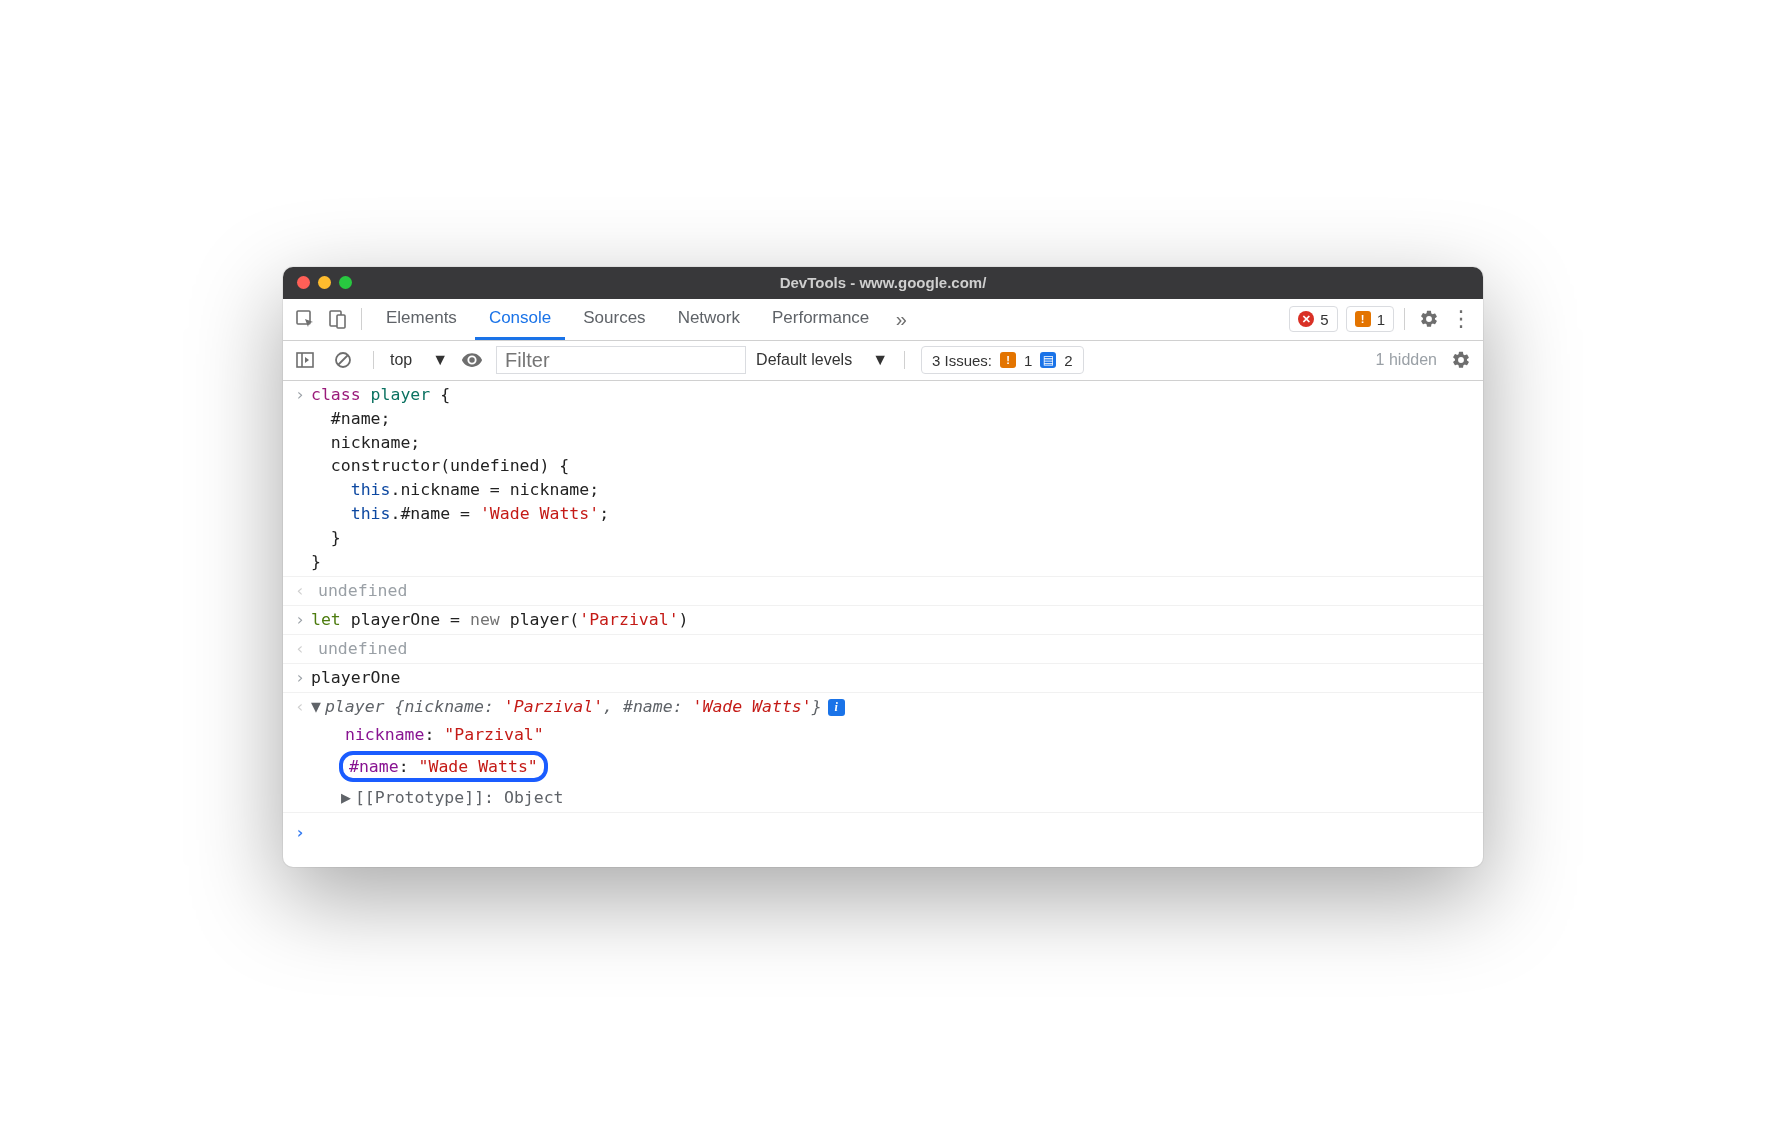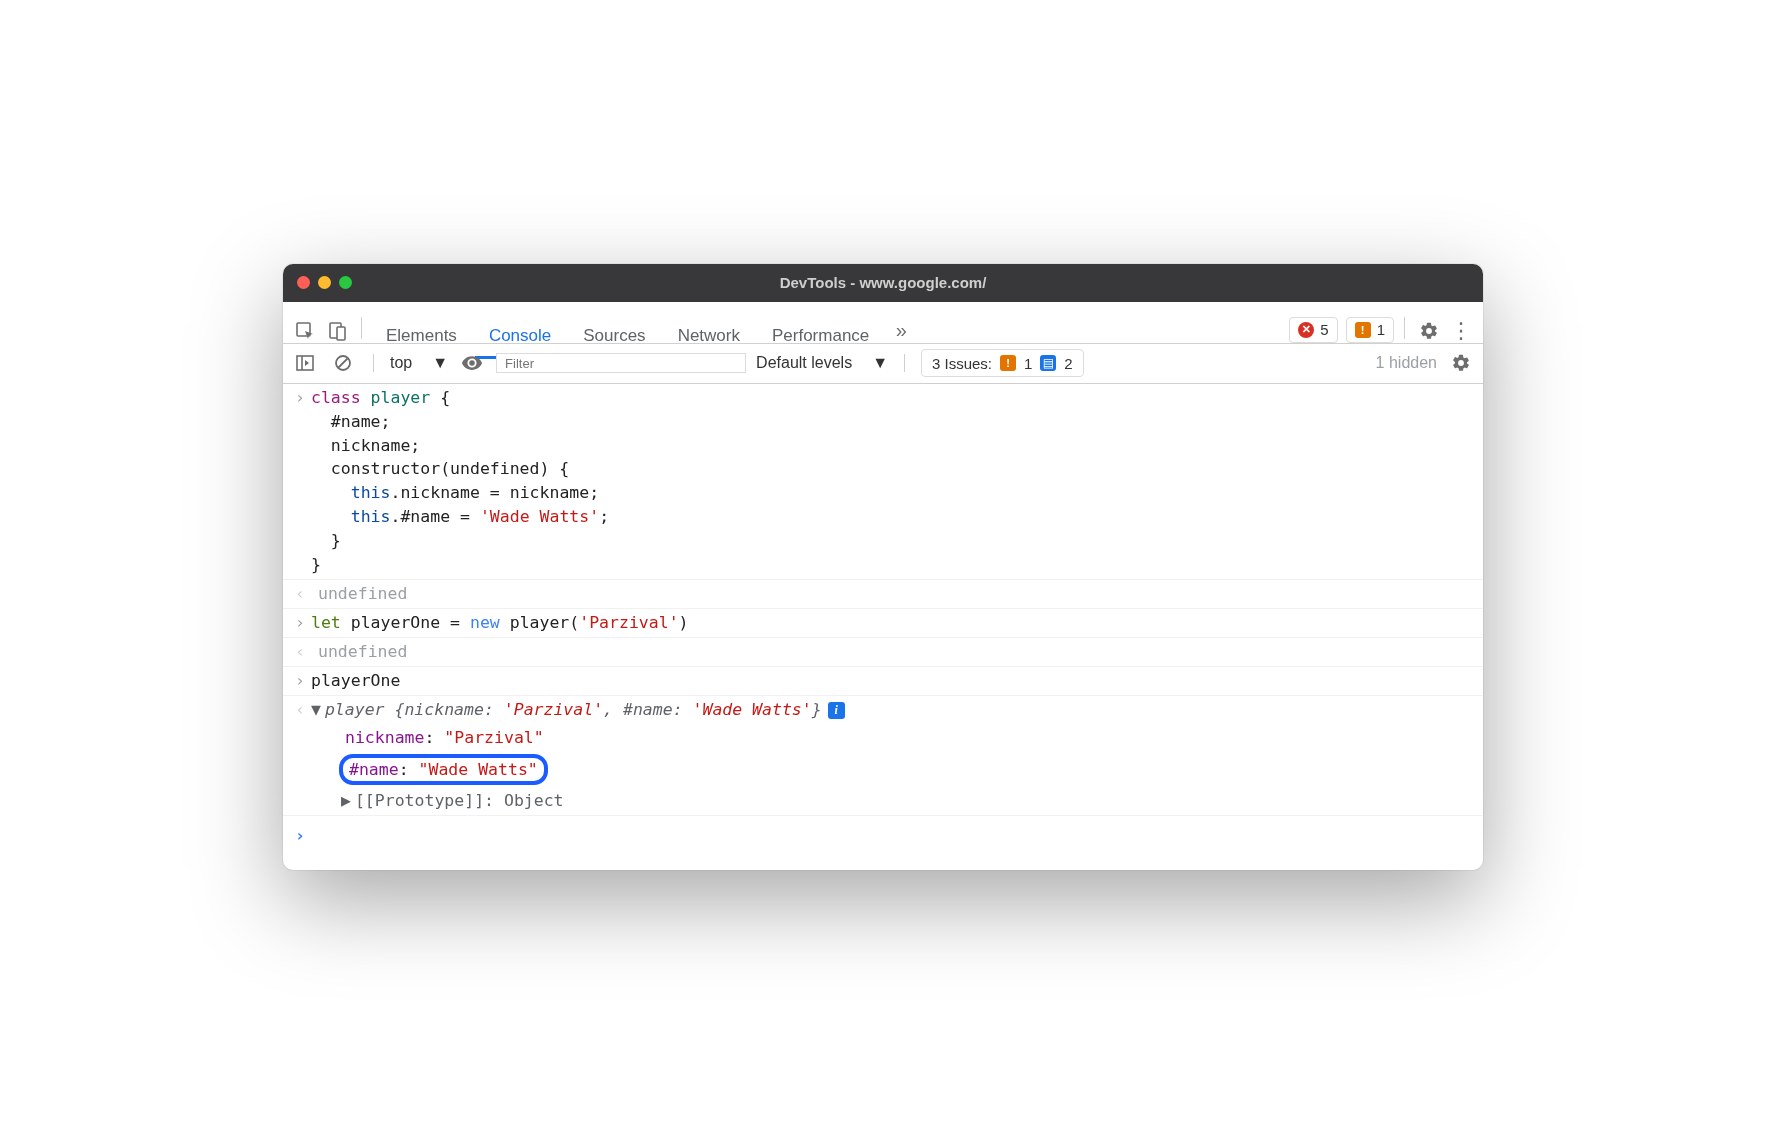--- a/index.html
+++ b/index.html
@@ -13,21 +13,21 @@
 }
 .window {
   width: 1200px;
   border-radius: 10px;
   overflow: hidden;
   box-shadow: 0 30px 90px rgba(0,0,0,0.35), 0 0 0 1px rgba(0,0,0,0.05);
   background: #fff;
 }
 .titlebar {
   background: #38383a;
-  height: 38px;
+  height: 32px;
   display: flex;
   align-items: center;
   padding: 0 14px;
   position: relative;
 }
 .traffic { display: flex; gap: 8px; }
 .dot { width: 13px; height: 13px; border-radius: 50%; }
 .dot.red { background: #ff5f57; }
 .dot.yellow { background: #febc2e; }
 .dot.green { background: #28c840; }
@@ -35,23 +35,24 @@
   position: absolute;
   left: 0; right: 0;
   text-align: center;
   color: #cfcfcf;
   font-size: 15px;
   font-weight: 600;
   pointer-events: none;
 }
 .tabbar {
   display: flex;
+  align-items: center;
   height: 42px;
   border-bottom: 1px solid #d0d0d0;
-  padding: 15px 8px;
+  padding: 0 8px;
   gap: 4px;
 }
 .icon-btn {
   width: 28px; height: 28px;
   display: flex; align-items: center; justify-content: center;
   color: #6e6e6e;
   cursor: pointer;
 }
 .divider-v { width: 1px; height: 22px; background: #d0d0d0; margin: 0 6px; }
 .tab {
@@ -88,24 +89,24 @@
   font-size: 16px;
   color: #5f6368;
 }
 .select-like {
   display: flex; align-items: center; gap: 20px;
   cursor: pointer;
   color: #333;
 }
 .filter-input {
   border: 1px solid #dadce0;
-  height: 20px;
+  height: 28px;
   padding: 0 8px;
   width: 250px;
-  font-size: 13px;
+  font-size: 20px;
   color: #333;
   outline: none;
 }
 .issues-btn {
   display: flex; align-items: center; gap: 8px;
   border: 1px solid #dadce0;
   border-radius: 4px;
   padding: 2px 10px;
   height: 28px;
   font-size: 15px;
@@ -130,21 +131,21 @@
   color: #9aa0a6;
   text-align: center;
   user-select: none;
 }
 .content { flex: 1; white-space: pre; color: #222; }
 .kw-class { color: #9a1b7a; }
 .kw-name { color: #0b7261; }
 .kw-this { color: #0d48a1; }
 .kw-str { color: #c41a16; }
 .kw-let { color: #4d7c0f; }
-.kw-new { color: #3b82f6; }
+.kw-new { color: #737373; }
 .kw-undef { color: #9aa0a6; margin-left: 7px; }
 .kw-prop { color: #881391; }
 .obj-ital { font-style: italic; color: #5f6368; }
 .obj-ital .kw-str { font-style: italic; }
 .tri { display:inline-block; color:#5f6368; margin-right:4px; }
 .info-badge {
   display: inline-flex;
   width: 17px; height: 17px;
   background: #1a73e8;
   color: #fff;

